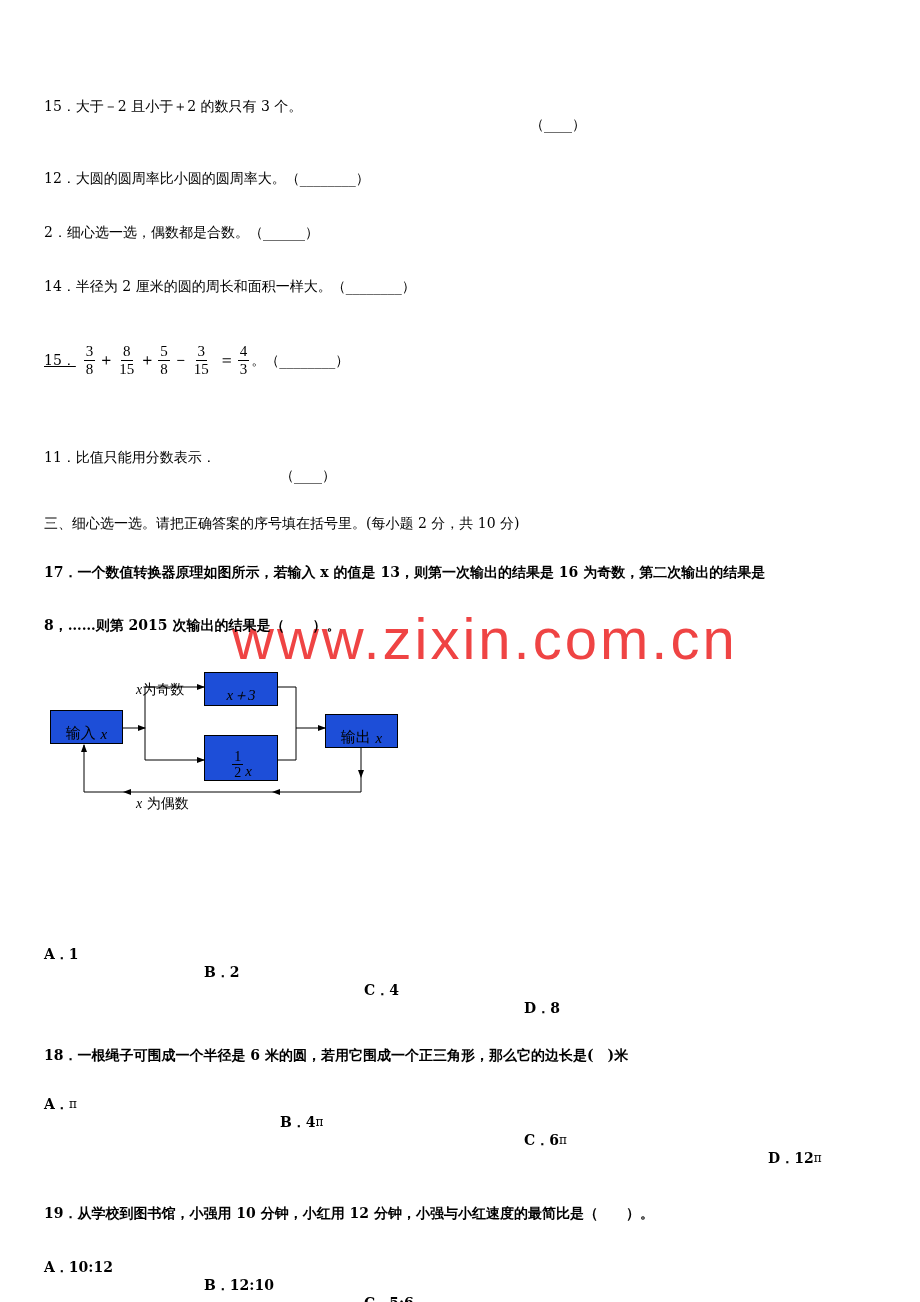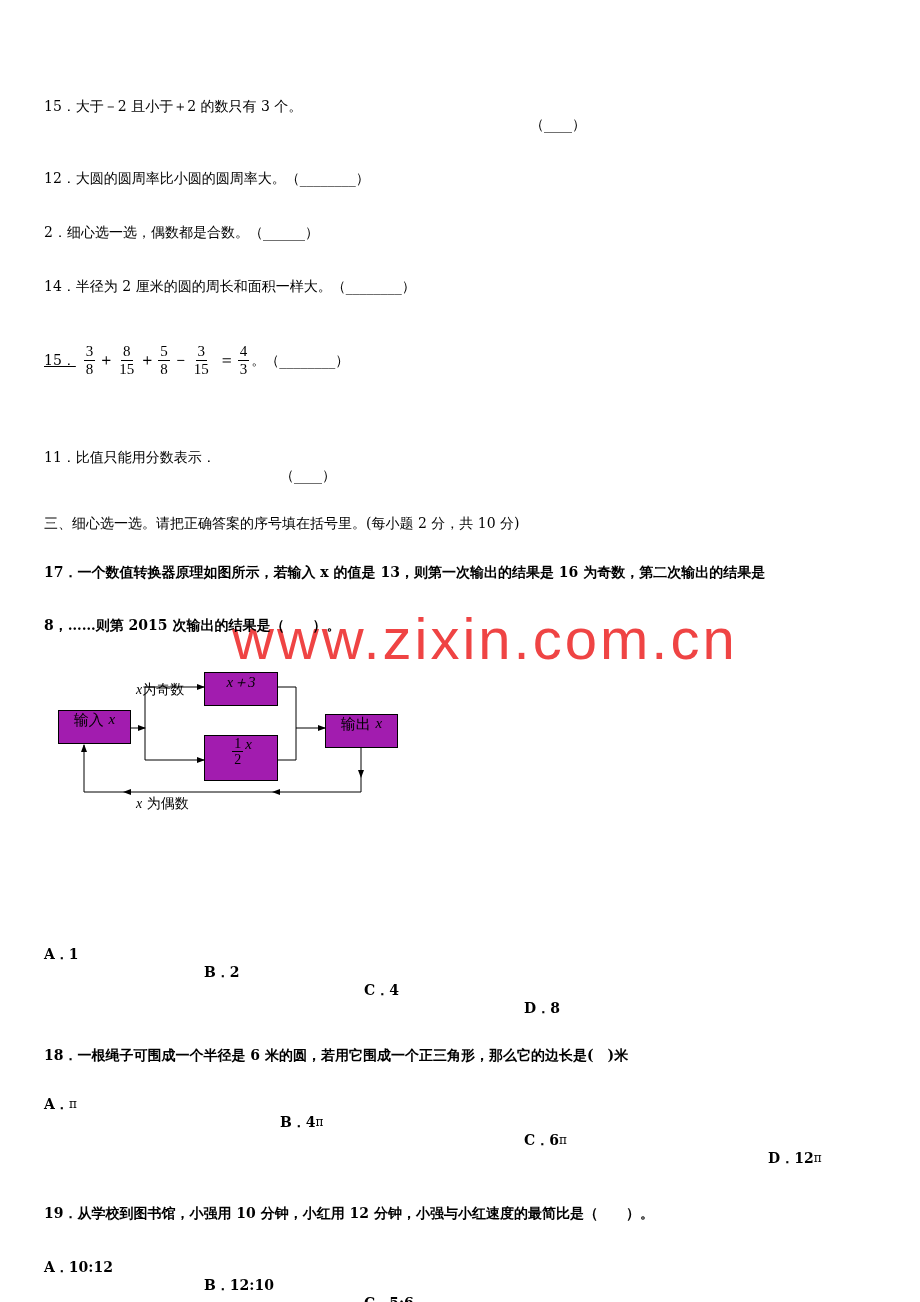--- a/index.html
+++ b/index.html
@@ -10,21 +10,21 @@
   .frac{display:inline-flex;flex-direction:column;align-items:center;vertical-align:middle;
         font-family:"Liberation Serif",serif;font-size:15px;line-height:17px;margin:0 2px;}
   .frac .num{border-bottom:1px solid #000;padding:0 2px;}
   .frac .den{padding:0 2px;}
   .op{font-size:16px;vertical-align:middle;margin:0 1px;}
   .opt{position:absolute;white-space:nowrap;font-weight:bold;font-size:14px;line-height:18px;}
   .pi{font-family:"DejaVu Serif",serif;font-weight:normal;font-size:12px;vertical-align:top;}
   .watermark{position:absolute;left:232px;top:605px;font-family:"Liberation Sans",sans-serif;
        font-size:58px;color:#ef4444;letter-spacing:3px;z-index:0;text-align:right;}
   .diagram{position:absolute;left:44px;top:445px;width:360px;height:130px;}
-  .box{position:absolute;border:1px solid #000;background:#a21caf;display:flex;align-items:flex-start;justify-content:center;
+  .box{position:absolute;border:1px solid #000;background:#1d4ed8;display:flex;align-items:flex-end;justify-content:center;
        font-family:"DejaVu Sans",sans-serif;font-size:15px;}
   .lbl{position:absolute;font-family:"DejaVu Sans",sans-serif;font-size:14px;white-space:nowrap;}
   i.v{font-family:"Liberation Serif",serif;font-style:italic;}
   .z1{position:relative;z-index:1;}
 </style>
 </head>
 <body>
 
 <div class="watermark">www.zixin.com.cn</div>
 
@@ -111,21 +111,21 @@
     <line x1="317" y1="74" x2="317" y2="108" stroke="#000" stroke-width="1" marker-end="url(#ah)"></line>
     <line x1="317" y1="108" x2="317" y2="123" stroke="#000" stroke-width="1"></line>
 
     <line x1="317" y1="123" x2="229" y2="123" stroke="#000" stroke-width="1" marker-end="url(#ah)"></line>
     <line x1="229" y1="123" x2="80" y2="123" stroke="#000" stroke-width="1" marker-end="url(#ah)"></line>
     <line x1="80" y1="123" x2="40" y2="123" stroke="#000" stroke-width="1"></line>
 
     <line x1="40" y1="123" x2="40" y2="76" stroke="#000" stroke-width="1" marker-end="url(#ah)"></line>
   </svg>
 
-  <div class="box" style="left:14px;top:41px;width:71px;height:32px;">
+  <div class="box" style="left:6px;top:41px;width:71px;height:32px;">
     <span>输入</span>&nbsp;<i class="v">x</i>
   </div>
   <div class="box" style="left:160px;top:3px;width:72px;height:32px;">
     <i class="v">x＋3</i>
   </div>
   <div class="box" style="left:160px;top:66px;width:72px;height:44px;">
     <span class="frac" style="font-size:14px;line-height:15px;">
         <span class="num">1</span>
         <span class="den">2</span>
       </span>

